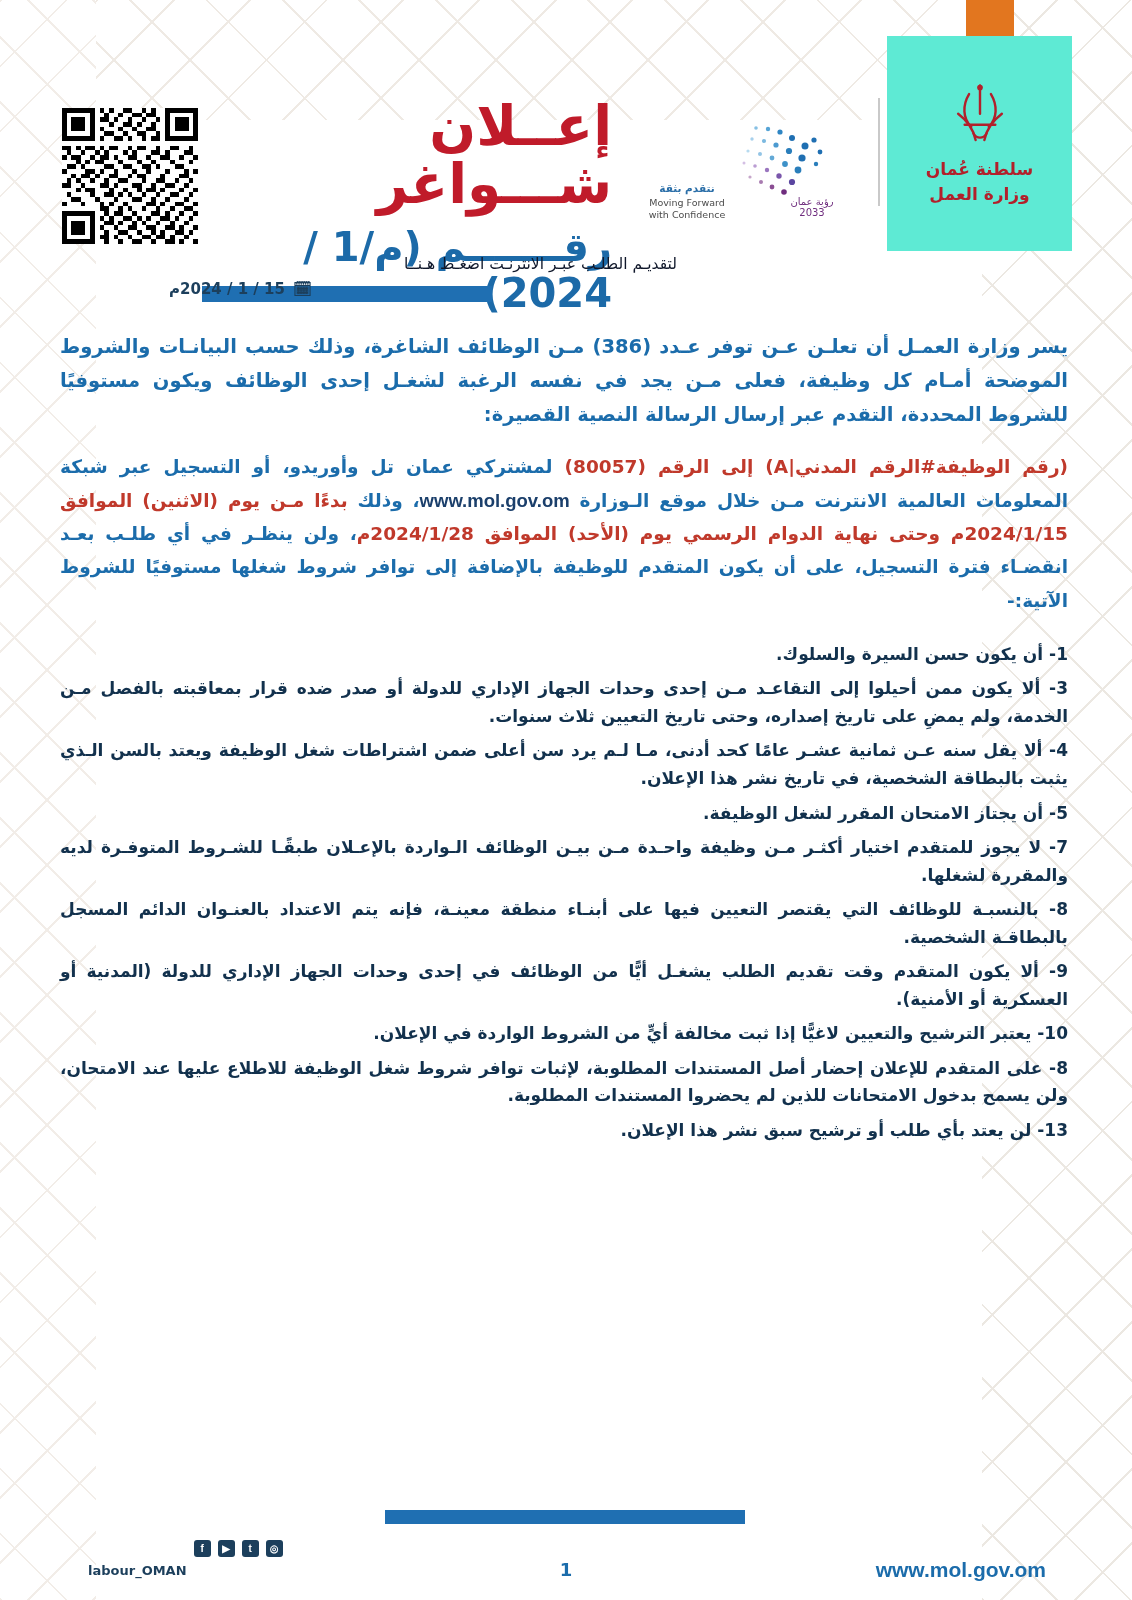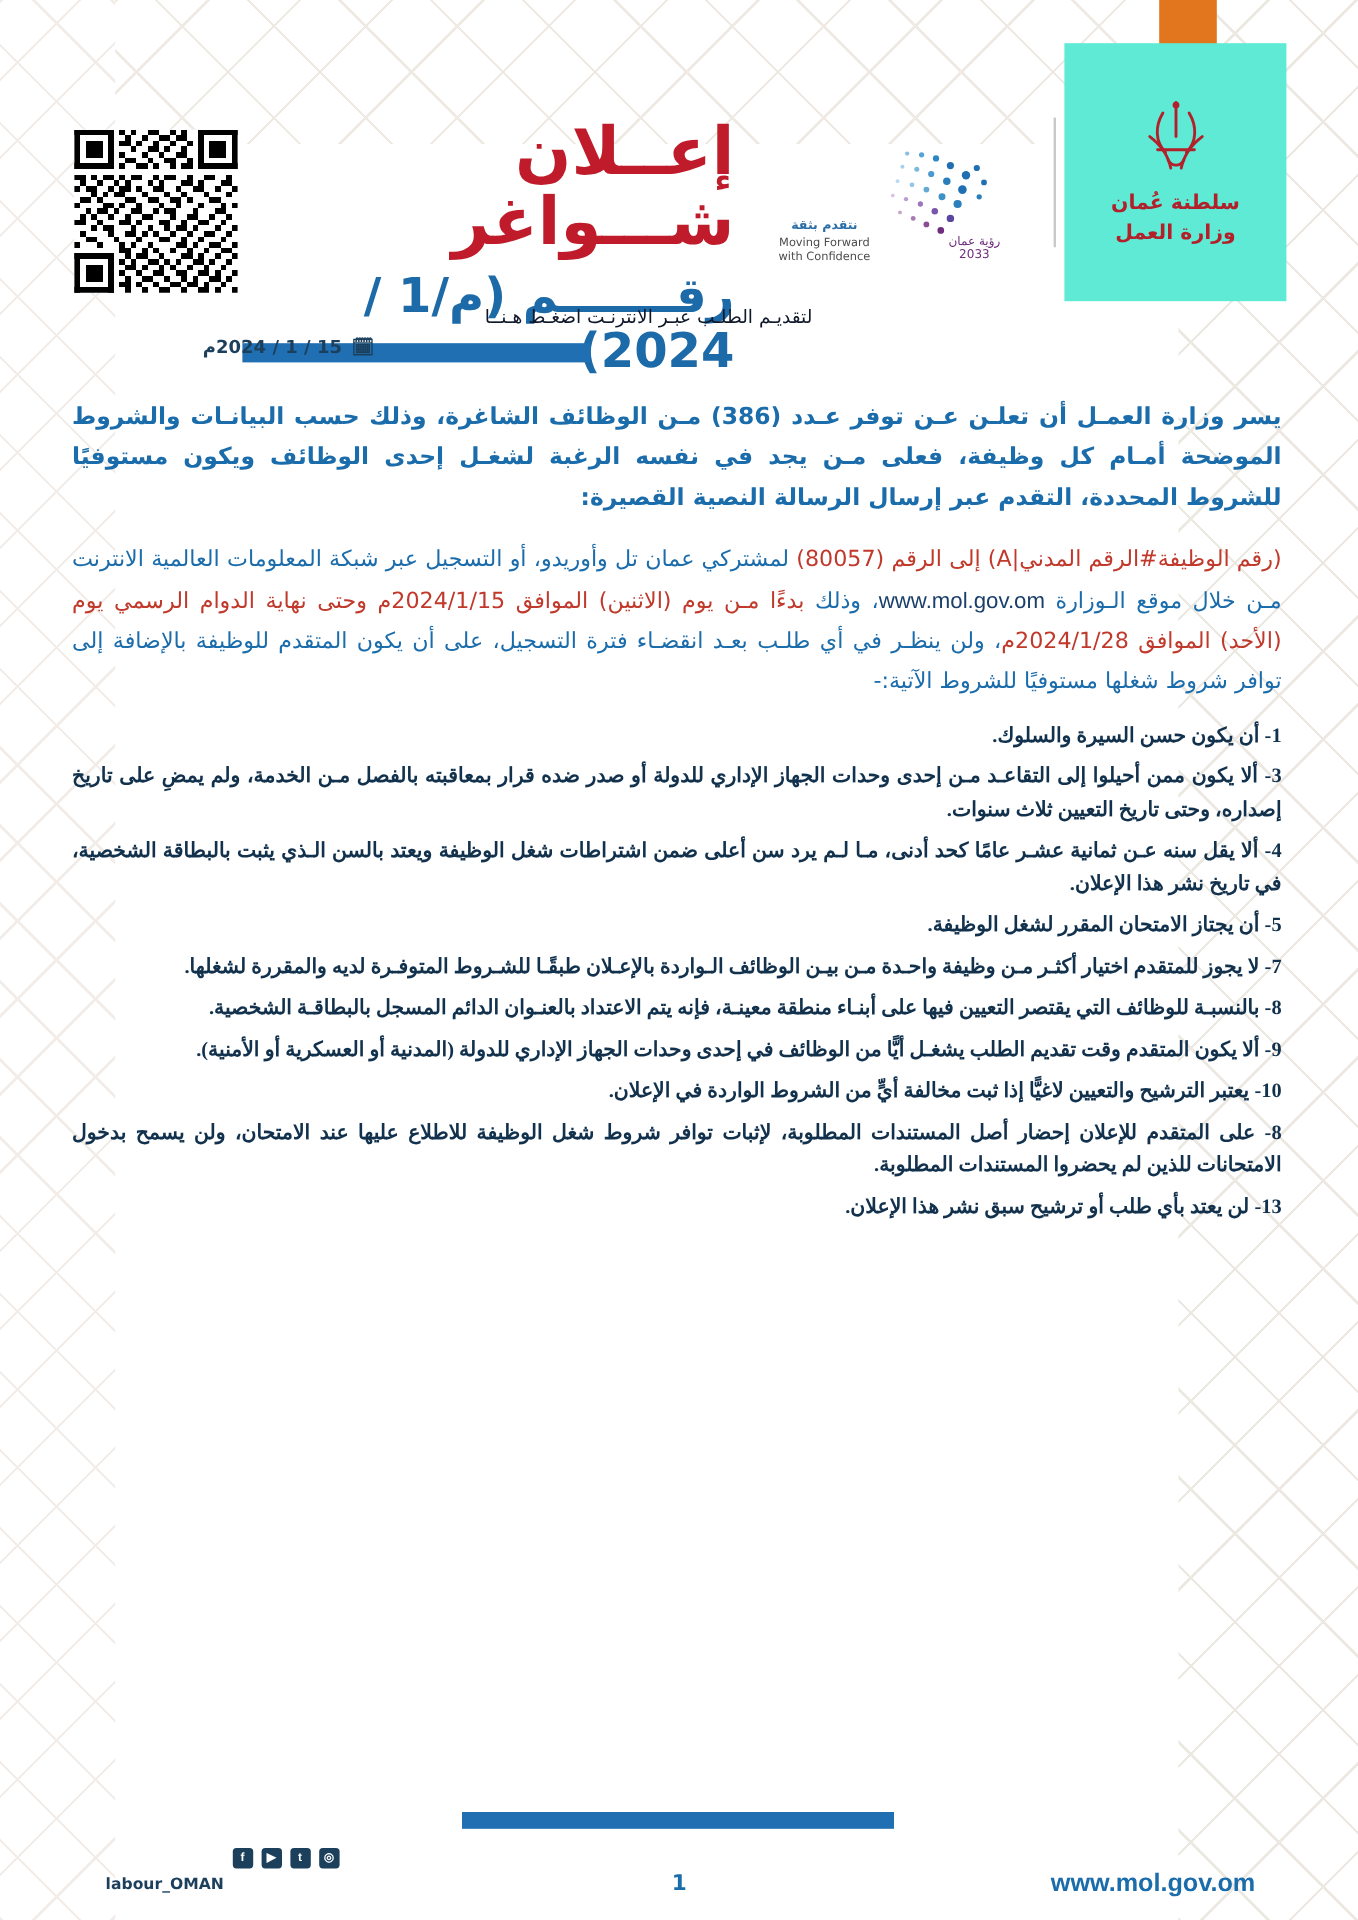--- a/index.html
+++ b/index.html
@@ -214,42 +214,41 @@
     font-size: 19.5px;
     font-weight: bold;
     line-height: 1.75;
     text-align: justify;
     margin: 0 0 18px 0;
     letter-spacing: -0.1px;
   }
   .para-red {
     color: #c0392b;
     font-size: 18.5px;
-    font-weight: normal;
+    font-weight: bold;
     line-height: 1.8;
     text-align: justify;
-    margin: 0 0 14px 0;
+    margin: 0 0 24px 0;
   }
   .para-red .blue-in { color: #1b6cab; }
   .para-red .url { color: #1b3f6b; font-family: "Liberation Sans", sans-serif; }
 
   .cond-list {
     margin: 0;
     padding: 0;
     list-style: none;
   }
   .cond-item {
     color: #12314d;
     font-size: 17px;
     font-weight: bold;
     line-height: 1.62;
     margin-bottom: 7px;
     text-align: justify;
     direction: rtl;
-    font-family: Liberation Serif, serif;
   }
 
   
   .footer-bar {
     position: absolute;
     left: 0; right: 0;
     bottom: 76px;
     height: 14px;
     z-index: 3;
   }

